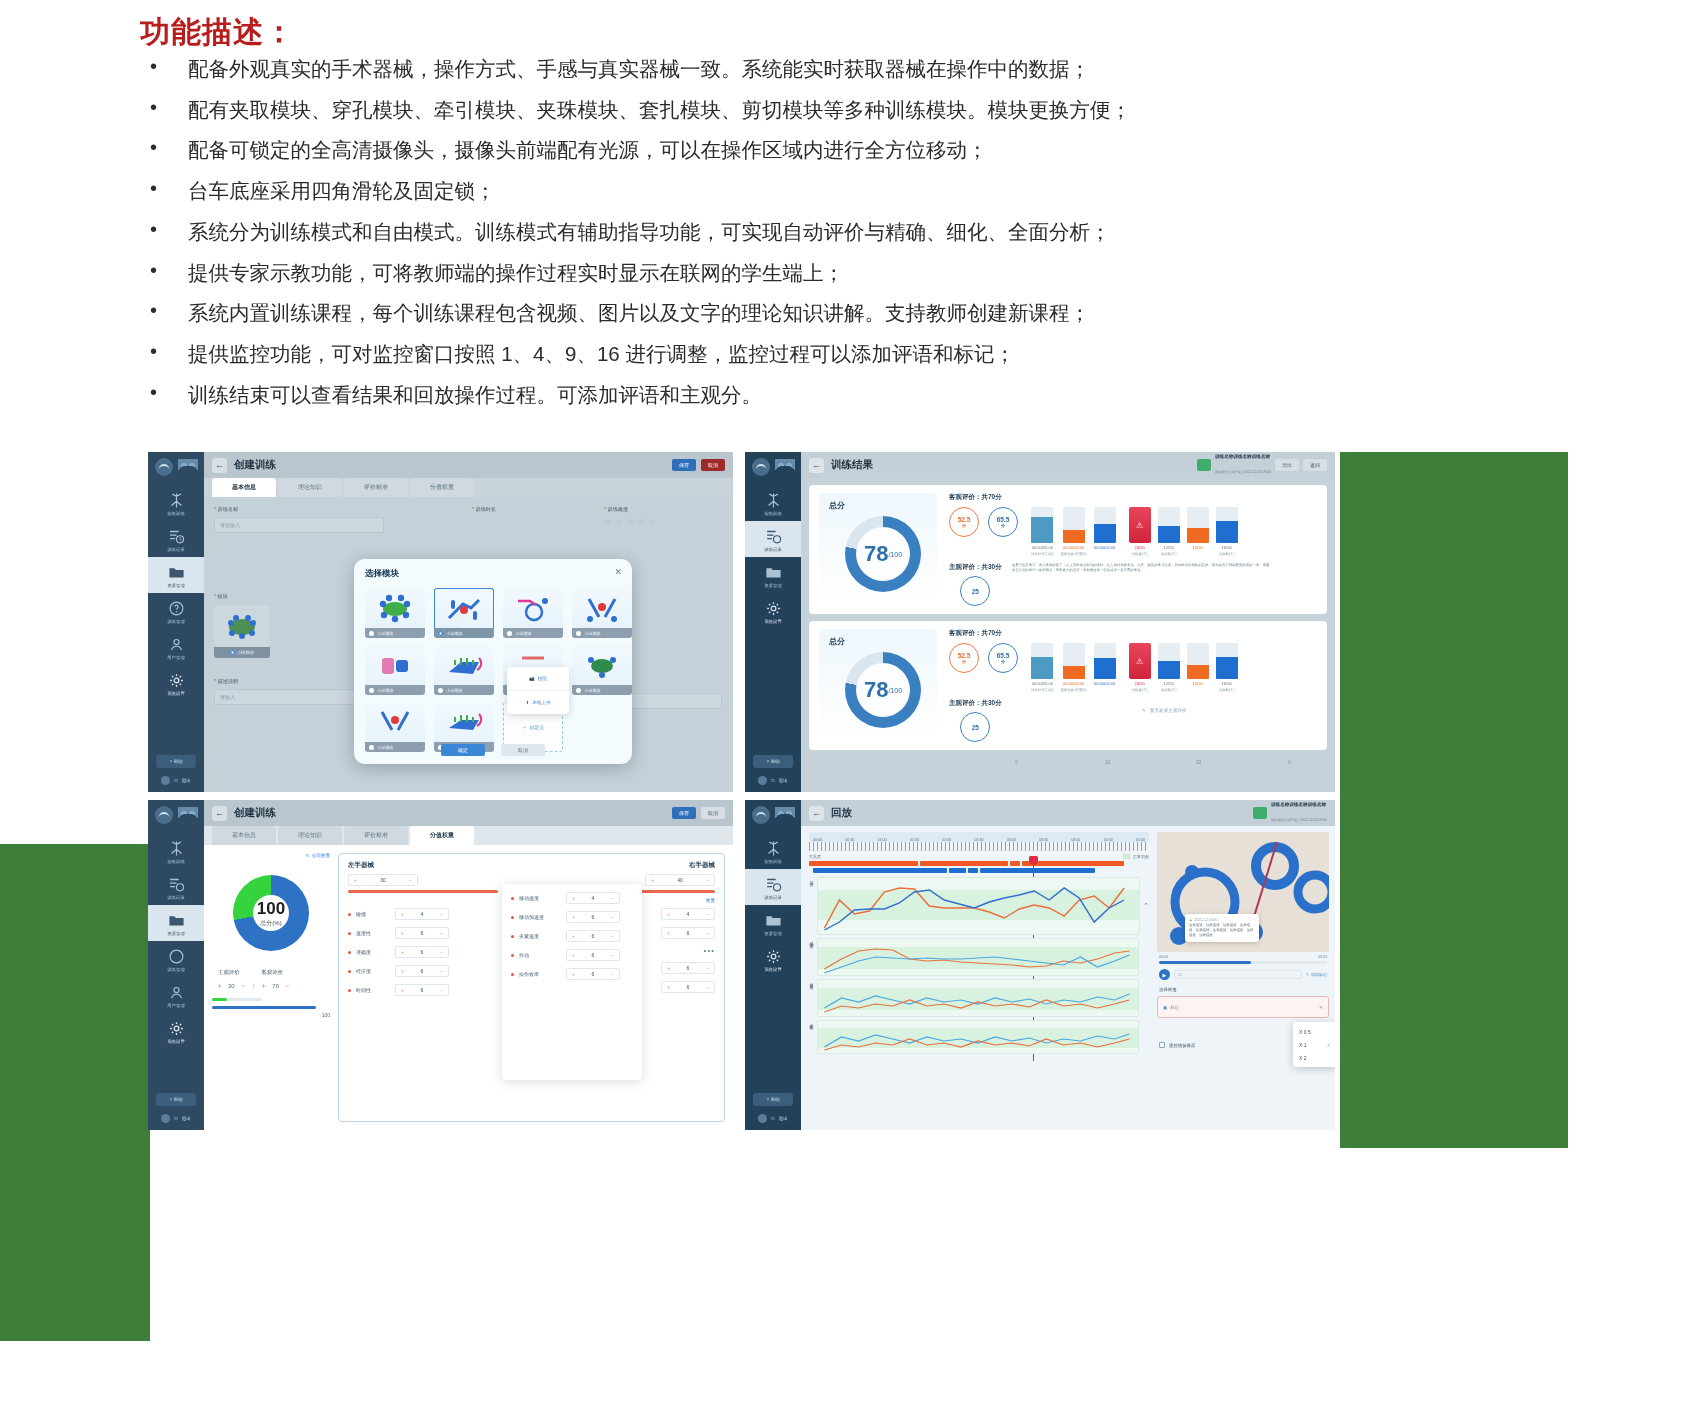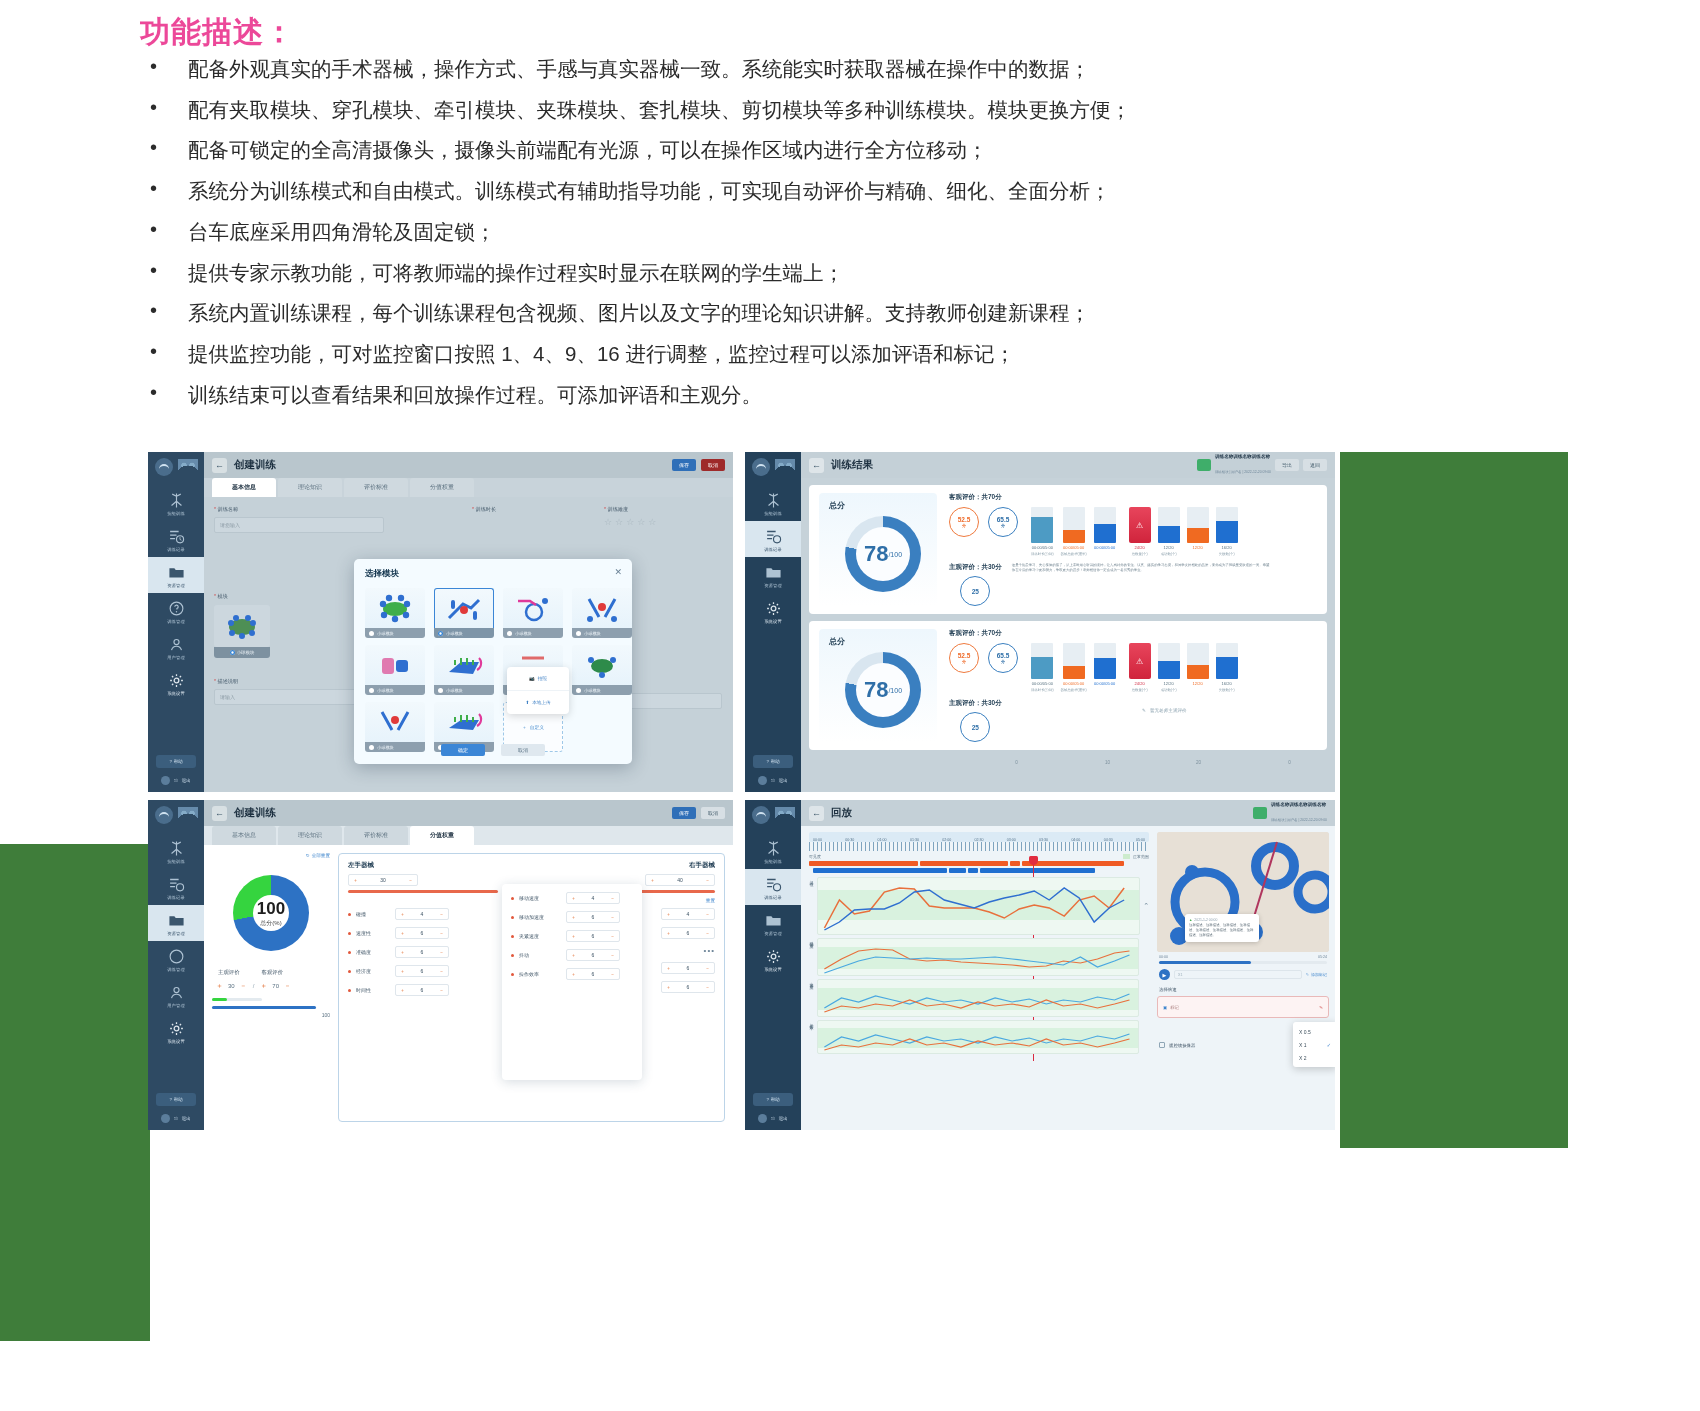--- a/index.html
+++ b/index.html
@@ -17,21 +17,21 @@
     background:#3f7d3a;
   }
   .deco-bottomleft {
     position:absolute; left:0; top:844px; width:150px; height:497px;
     background:#3f7d3a;
   }
 
   
   .title {
     position:absolute; left:140px; top:12px;
-    font-size:30px; font-weight:bold; color:#ec4899;
+    font-size:30px; font-weight:bold; color:#b91c1c;
     letter-spacing:1px;
   }
   ul.features {
     position:absolute; left:140px; top:54px; width:1070px;
     margin:0; padding:0; list-style:none;
   }
   ul.features li {
     position:relative; padding-left:48px; margin-bottom:11px;
     font-size:20.5px; color:#2b2b2b; line-height:1.45; white-space:nowrap;
   }
@@ -140,21 +140,21 @@
   }
   .module-cap {
     width:56px; height:11px; background:#7d91a0; border-radius:0 0 3px 3px;
     display:flex; align-items:center; justify-content:center; gap:2px;
     font-size:4.4px; color:#eaf1f5;
   }
 
   
   .modal {
     position:absolute; left:150px; top:62px; width:278px; height:205px;
-    background:#f4fbff; border-radius:5px;
+    background:#f4fbff; border-radius:11px;
     box-shadow:0 4px 18px rgba(20,40,60,.28); padding:9px 11px;
   }
   .modal-title { font-size:8.5px; font-weight:bold; color:#14364f; }
   .modal-x {
     position:absolute; right:10px; top:9px; font-size:9px; color:#6a8296;
     cursor:pointer; line-height:1;
   }
   .mgrid {
     margin-top:8px; display:grid; grid-template-columns:repeat(4,60px);
     gap:7px 9px;
@@ -359,22 +359,22 @@
 <body>
 
 <div class="deco-right"></div>
 <div class="deco-bottomleft"></div>
 
 <div class="title">功能描述：</div>
 <ul class="features">
   <li>配备外观真实的手术器械，操作方式、手感与真实器械一致。系统能实时获取器械在操作中的数据；</li>
   <li>配有夹取模块、穿孔模块、牵引模块、夹珠模块、套扎模块、剪切模块等多种训练模块。模块更换方便；</li>
   <li>配备可锁定的全高清摄像头，摄像头前端配有光源，可以在操作区域内进行全方位移动；</li>
+  <li>台车底座采用四角滑轮及固定锁；</li>
   <li>系统分为训练模式和自由模式。训练模式有辅助指导功能，可实现自动评价与精确、细化、全面分析；</li>
-  <li>台车底座采用四角滑轮及固定锁；</li>
   <li>提供专家示教功能，可将教师端的操作过程实时显示在联网的学生端上；</li>
   <li>系统内置训练课程，每个训练课程包含视频、图片以及文字的理论知识讲解。支持教师创建新课程；</li>
   <li>提供监控功能，可对监控窗口按照 1、4、9、16 进行调整，监控过程可以添加评语和标记；</li>
   <li>训练结束可以查看结果和回放操作过程。可添加评语和主观分。</li>
 </ul>
 
 <div class="shot" id="shot-tl">
   <div class="app">
     <div class="sidebar">
       <div class="logo-row">

